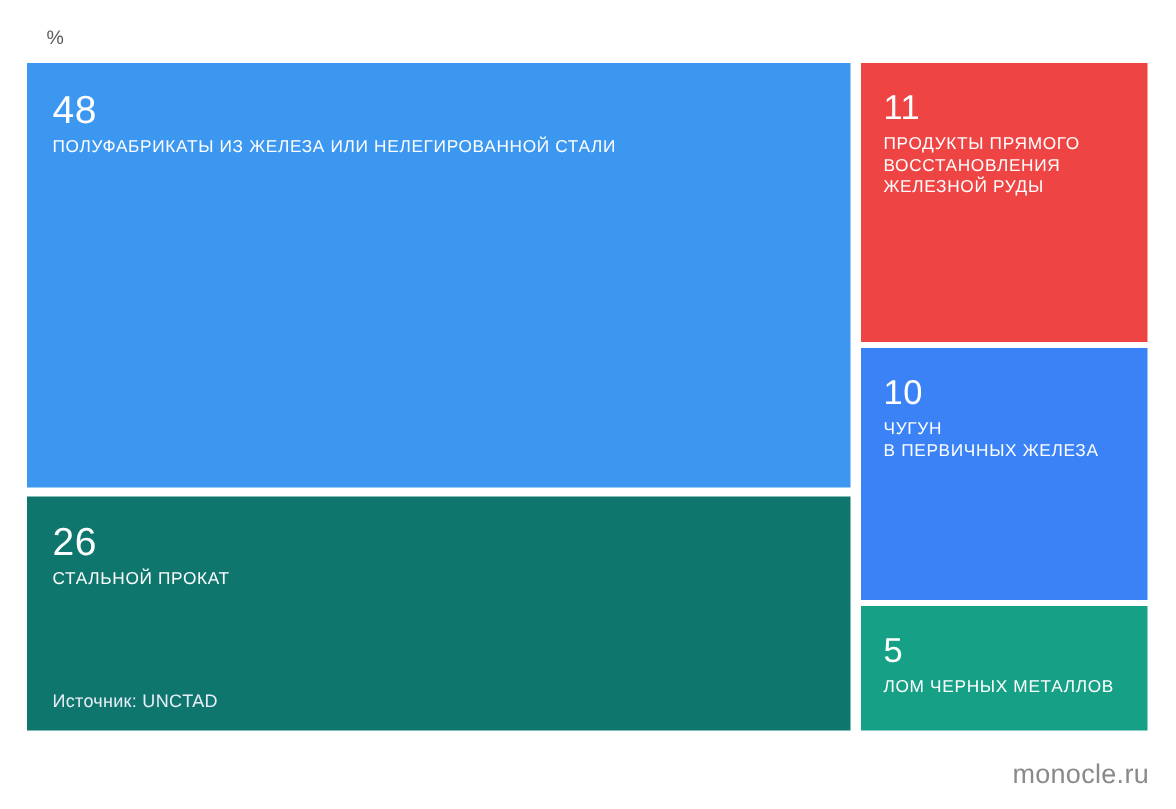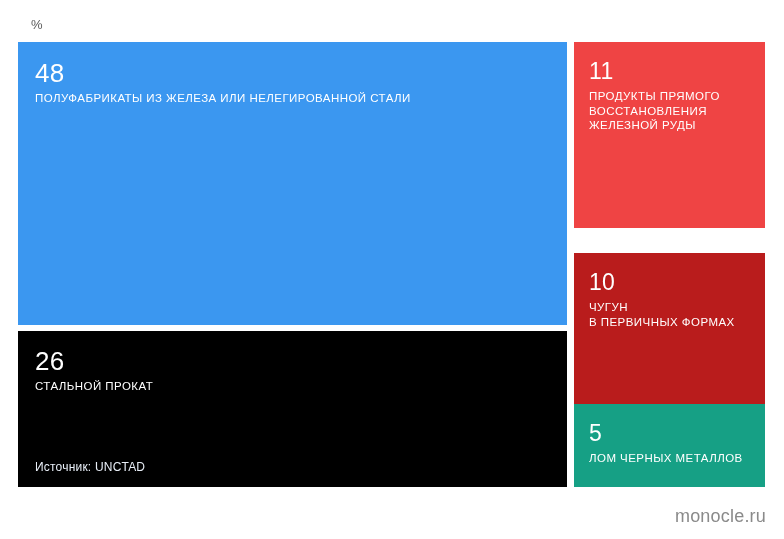--- a/index.html
+++ b/index.html
@@ -129,42 +129,42 @@
 
   <div class="treemap">
 
     <div class="tile" id="tile-semis" style="background:#3b97f0;">
       <div class="tile-inner">
         <span class="tile-value">48</span>
         <span class="tile-label">ПОЛУФАБРИКАТЫ ИЗ ЖЕЛЕЗА ИЛИ НЕЛЕГИРОВАННОЙ СТАЛИ</span>
       </div>
     </div>
 
-    <div class="tile" id="tile-rolled" style="background:#000000;">
+    <div class="tile" id="tile-rolled" style="background:#0f766e;">
       <div class="tile-inner">
         <span class="tile-value">26</span>
         <span class="tile-label">СТАЛЬНОЙ ПРОКАТ</span>
       </div>
       <div class="source-note">Источник: UNCTAD</div>
     </div>
 
     <div class="tile" id="tile-dri" style="background:#ef4444;">
       <div class="tile-inner">
         <span class="tile-value tile-value-dri">11</span>
         <span class="tile-label">ПРОДУКТЫ ПРЯМОГО
 ВОССТАНОВЛЕНИЯ
 ЖЕЛЕЗНОЙ РУДЫ</span>
       </div>
     </div>
 
-    <div class="tile" id="tile-pigiron" style="background:#b91c1c;margin-top:21px;">
+    <div class="tile" id="tile-pigiron" style="background:#3b82f6;">
       <div class="tile-inner">
         <span class="tile-value tile-value-pigiron">10</span>
         <span class="tile-label">ЧУГУН
-В ПЕРВИЧНЫХ ФОРМАХ</span>
+В ПЕРВИЧНЫХ ЖЕЛЕЗА</span>
       </div>
     </div>
 
     <div class="tile" id="tile-scrap" style="background:#16a085;">
       <div class="tile-inner">
         <span class="tile-value tile-value-scrap">5</span>
         <span class="tile-label">ЛОМ ЧЕРНЫХ МЕТАЛЛОВ</span>
       </div>
     </div>
 

